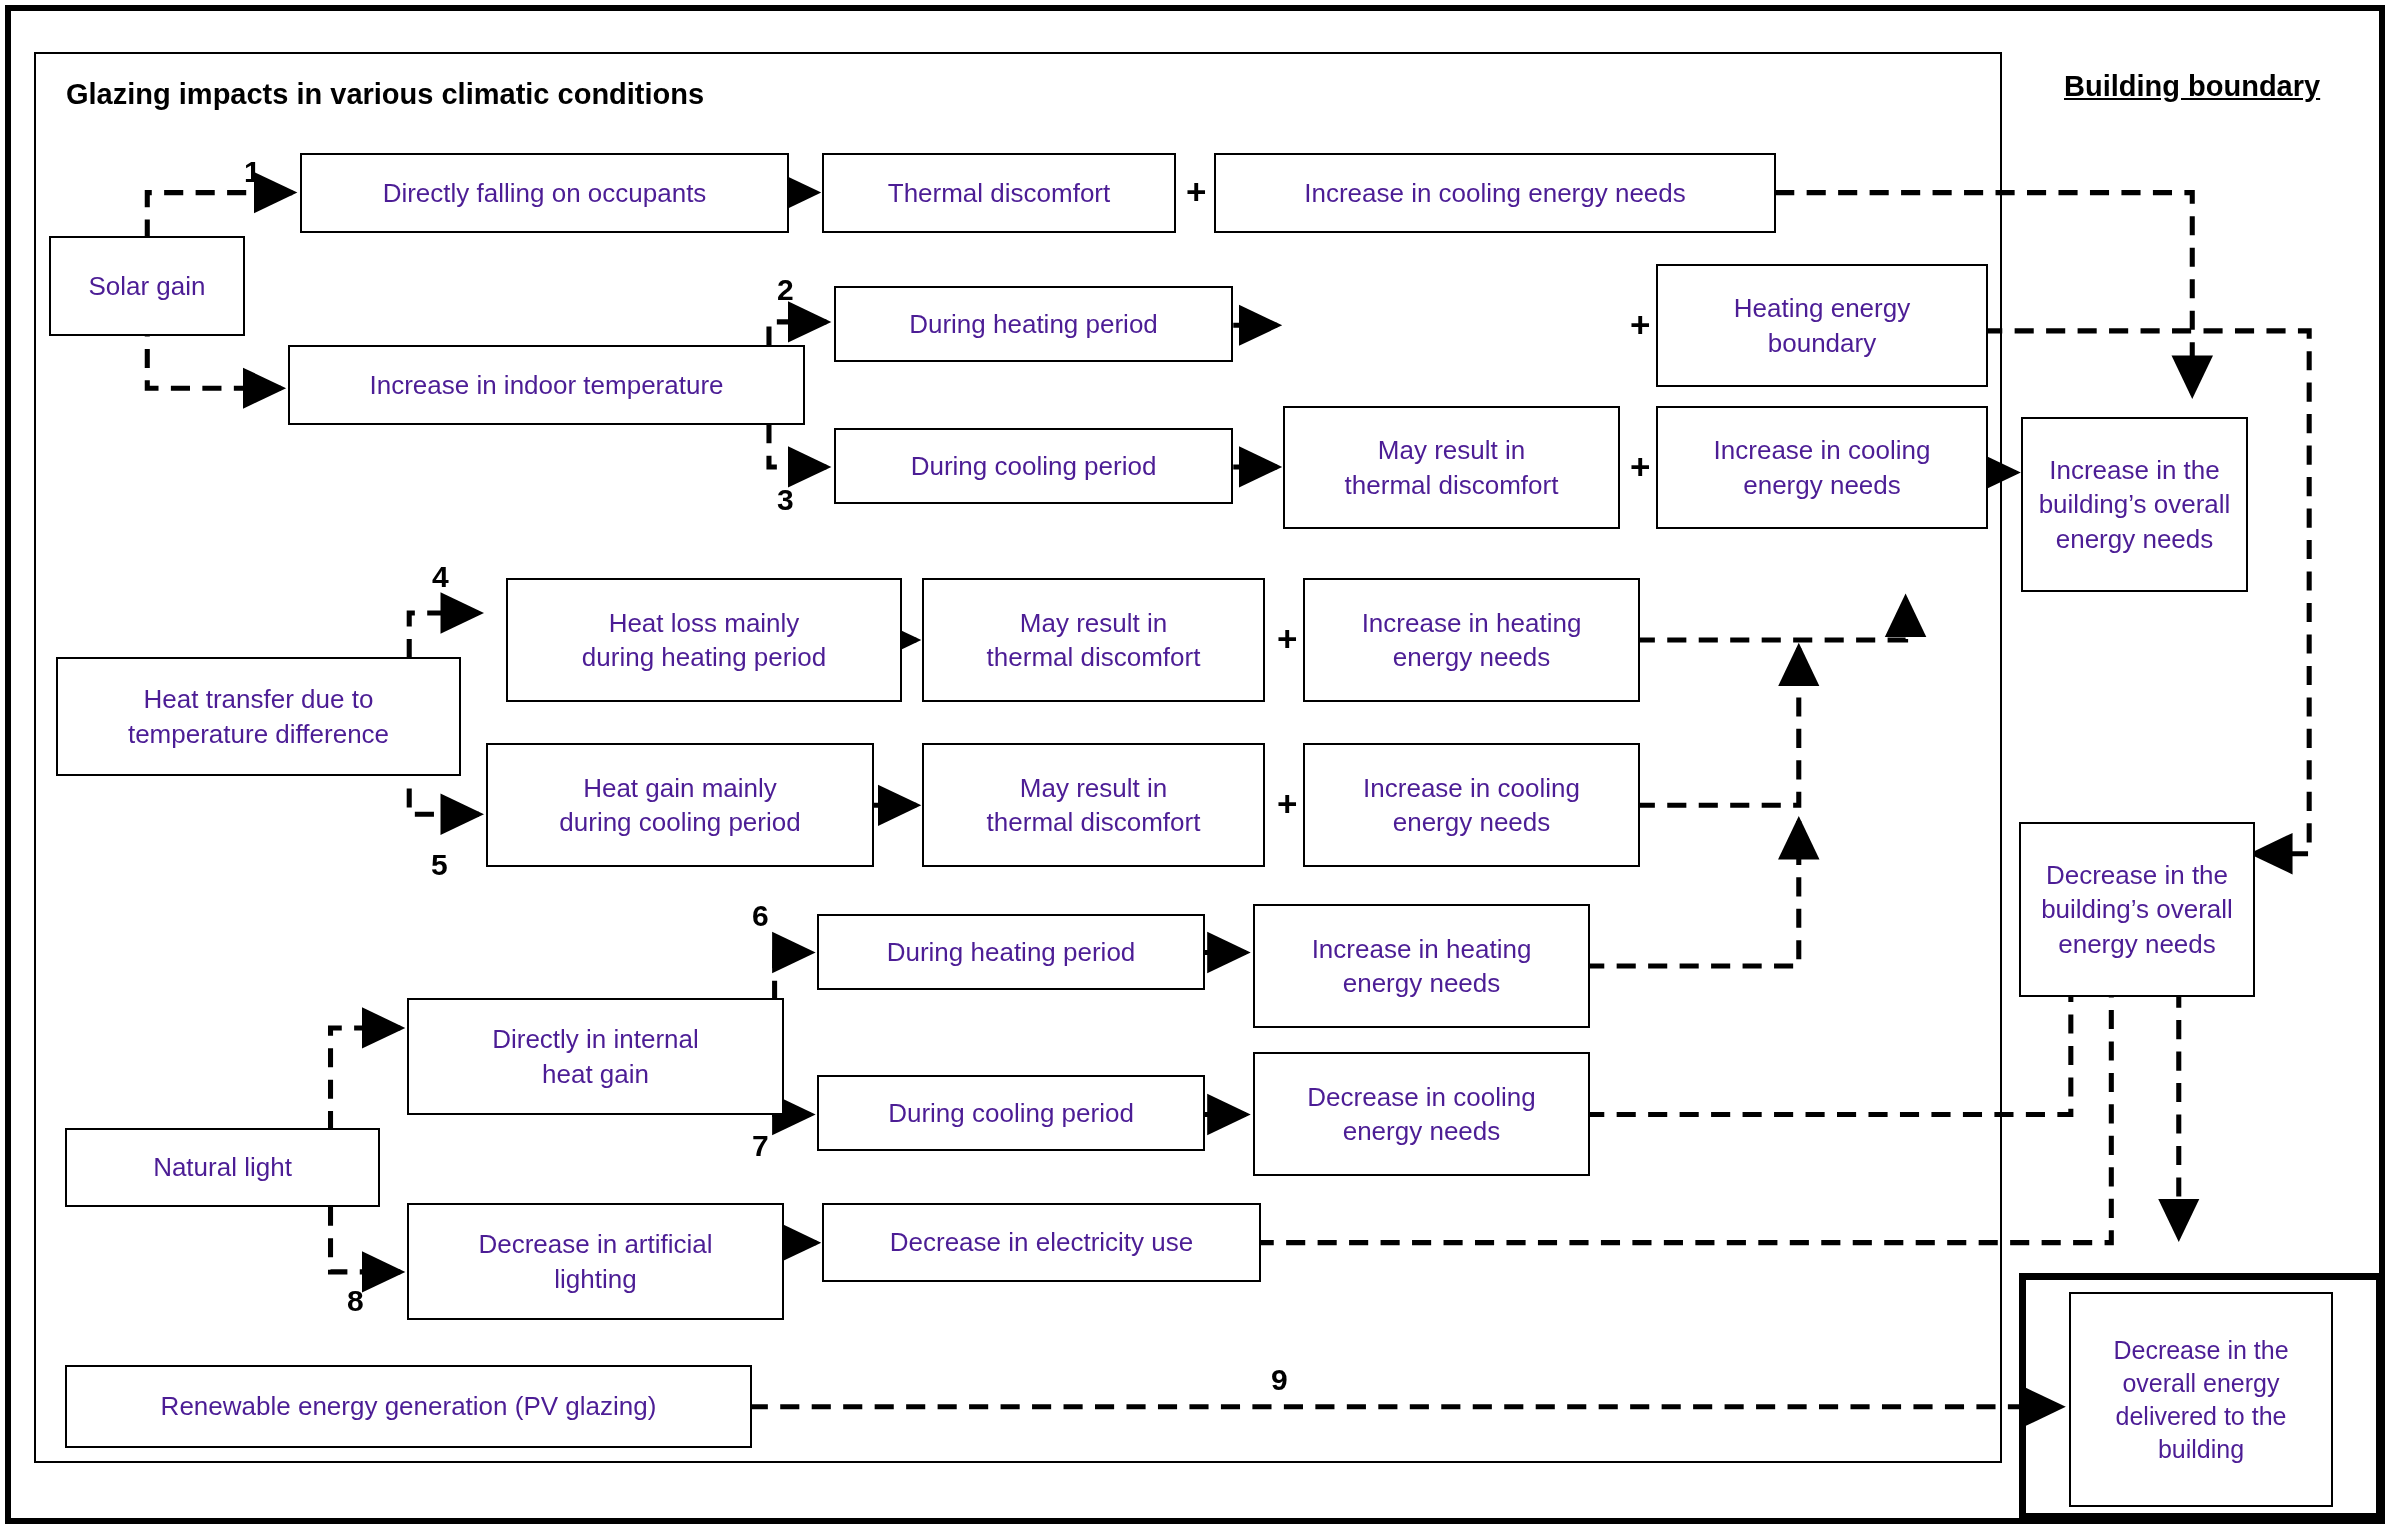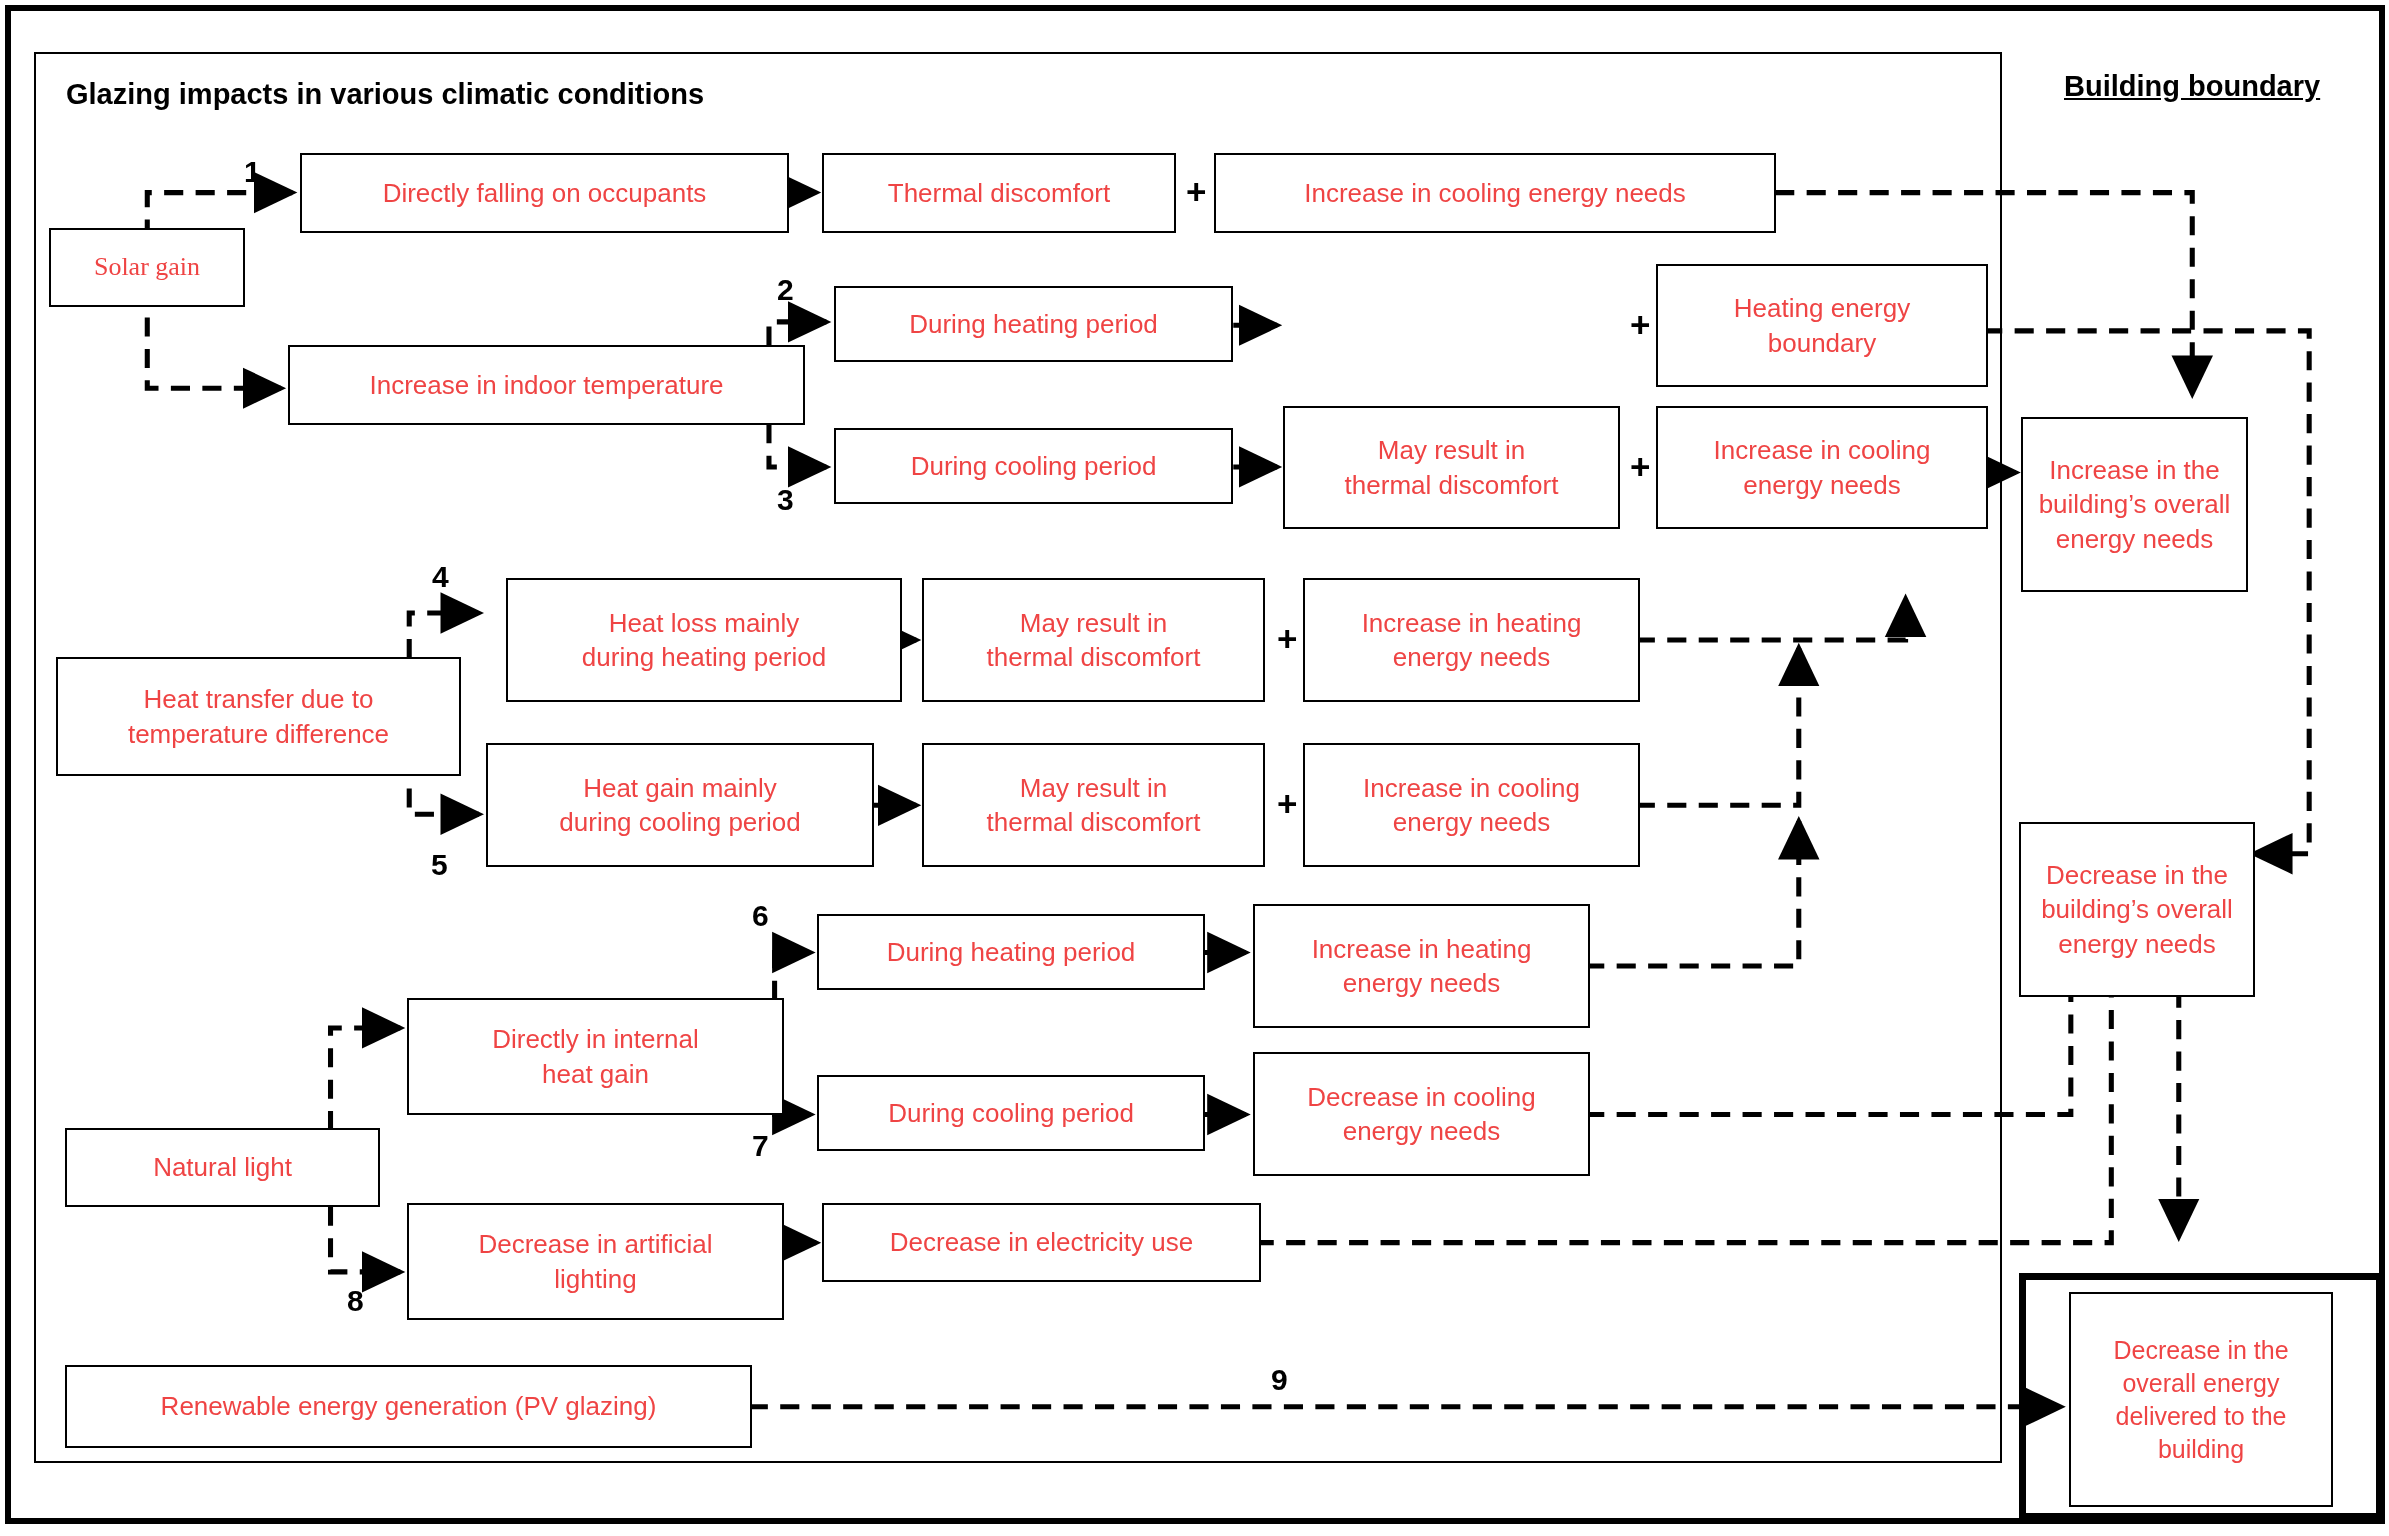--- a/index.html
+++ b/index.html
@@ -40,21 +40,21 @@
     box-sizing: border-box;
     border: 2.8px solid #000;
     background: #ffffff;
     display: flex;
     align-items: center;
     justify-content: center;
     text-align: center;
     font-family: "Liberation Sans", sans-serif;
     font-size: 26px;
     line-height: 1.32;
-    color: #ef4444;
+    color: #4c1d95;
     padding: 2.2px 5.6px;
   }
   .node span { display: block; }
 
   
   .ftext {
     position: absolute;
     font-family: "Liberation Sans", sans-serif;
     color: #000;
     white-space: nowrap;
@@ -151,21 +151,21 @@
 
       <path d="M3876,1590 L3876,2200"></path>
 
       <path d="M1332,2502 L3666,2502"></path>
     </g>
   </svg>
 
   <div class="ftext title" style="left:66px; top:78px;">Glazing impacts in various climatic conditions</div>
   <div class="ftext boundary-label" style="left:2064px; top:70px;text-decoration:underline;">Building boundary</div>
 
-  <div class="node" style="left:49px; top:228px; width:196px; height:79px;font-family:Liberation Serif, serif;">
+  <div class="node" style="left:49px; top:236px; width:196px; height:100px;">
     <span>Solar gain</span>
   </div>
 
   <div class="ftext numlabel" style="left:244px; top:157px;">1</div>
 
   <div class="node" style="left:300px; top:153px; width:489px; height:80px;">
     <span>Directly falling on occupants</span>
   </div>
 
   <div class="node" style="left:822px; top:153px; width:354px; height:80px;">

